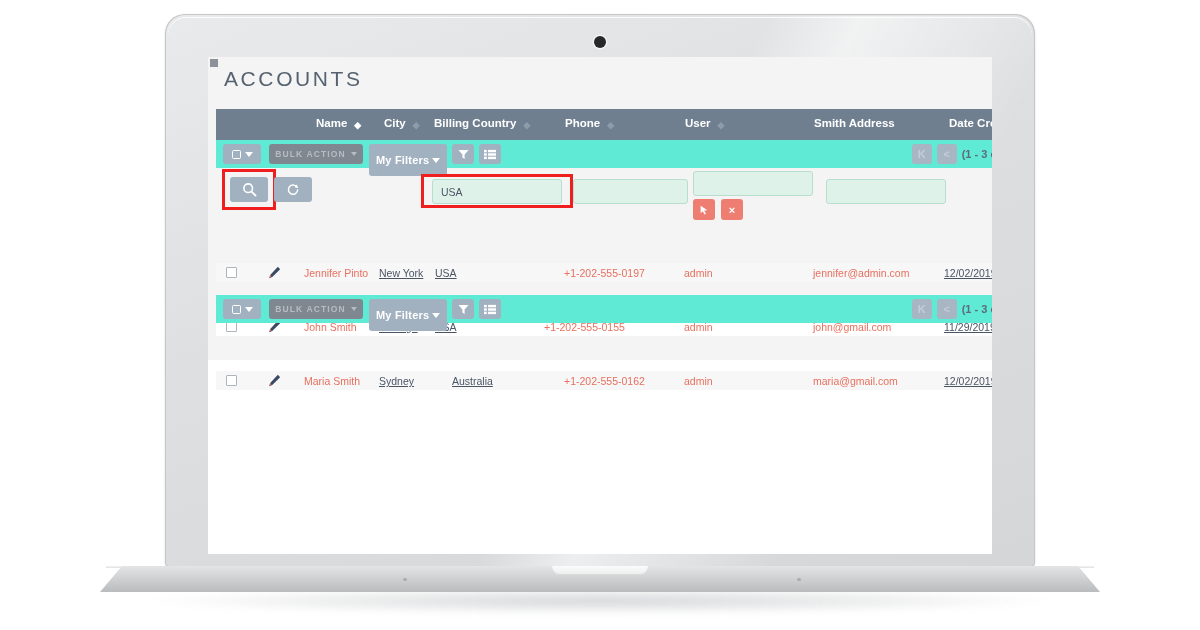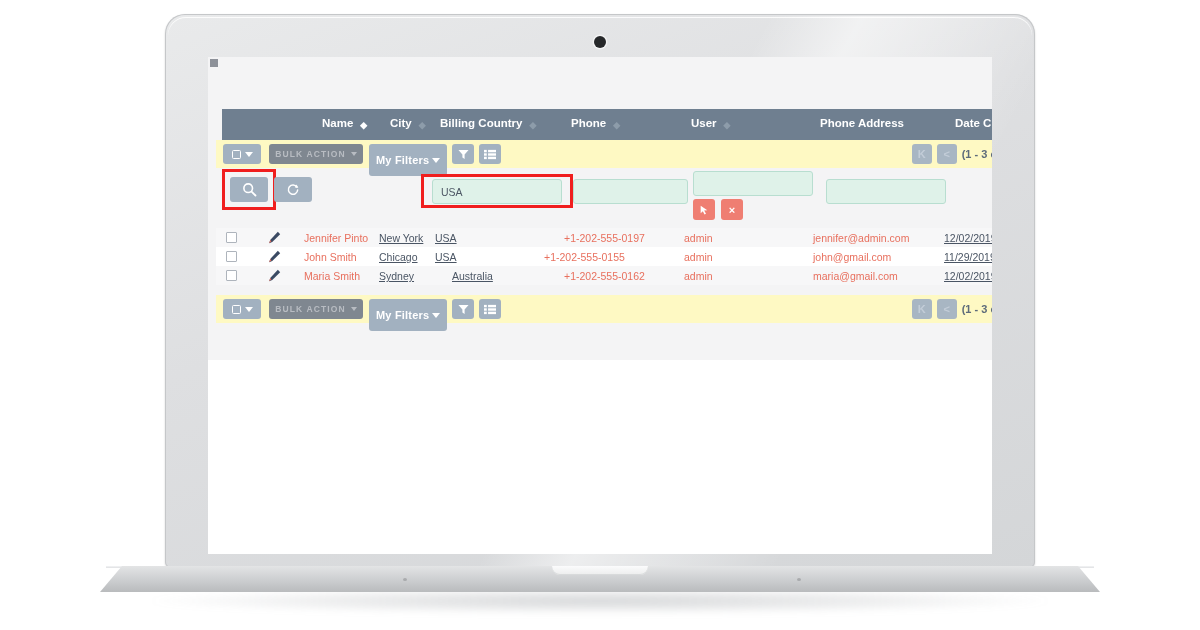--- a/index.html
+++ b/index.html
@@ -85,35 +85,34 @@
     font-size: 21px; letter-spacing: 2.6px; color: #56626f;
     font-weight: 400;
   }
 
   
   .col-header {
     position: absolute; left: 8px; top: 52px;
     width: 800px; height: 31px;
     background: #6f7f90;
     color: #ffffff;
-    margin-left: 6px;
   }
   .col-header .ch {
     position: absolute; top: 8px;
     font-size: 11.5px; font-weight: bold; white-space: nowrap;
   }
   .sortmark { display: inline-block; margin-left: 7px; position: relative; top: 1px; font-size: 9px; letter-spacing: -1px; }
   .sortmark.active { color: #ffffff; }
   .sortmark.idle { color: #8d9caa; }
 
   
   .toolbar {
     position: absolute; left: 8px;
     width: 800px; height: 28px;
-    background: #fef9c3;
+    background: #5eead4;
   }
   .toolbar.top { top: 83px; }
   .toolbar.bottom { top: 238px; }
 
   .tb-btn {
     position: absolute; top: 4px; height: 20px;
     border-radius: 3px;
     display: flex; align-items: center; justify-content: center;
     color: #ffffff; font-size: 10.5px; font-weight: bold;
     background: #a2b1c0;
@@ -158,21 +157,21 @@
 
   .mini-btn {
     position: absolute; width: 22px; height: 21px;
     background: #ef7e72; border-radius: 3px;
     display: flex; align-items: center; justify-content: center;
     color: #ffffff; font-size: 11px; font-weight: bold;
   }
 
   
   .rows { position: absolute; left: 8px; top: 171px; width: 800px; }
-  .row { position: relative; height: 19px; width: 800px; font-size: 10.5px; }
+  .row { position: relative; height: 19px; width: 800px; font-size: 10.5px; margin-top: 35px; }
   .row.alt { background: #f7f7f8; }
   .row.plain { background: #ffffff; }
   .cell { position: absolute; top: 4px; white-space: nowrap; }
   .cell.dark { color: #4a5564; text-decoration: underline; }
   .cell.link { color: #e8705e; }
   .cell.link.u { text-decoration-style: dotted; }
   .rowcb { position: absolute; left: 10px; top: 4px; width: 11px; height: 11px; border: 1px solid #aeb4bc; background: #fff; border-radius: 1px; }
   .pencil { position: absolute; left: 52px; top: 3px; width: 13px; height: 13px; }
 
   .app-white { position: absolute; left: 0; top: 303px; width: 784px; height: 194px; background: #ffffff; }
@@ -191,38 +190,39 @@
   <div class="camera"></div>
 
   <div class="screen">
     <div class="app">
 
       <div class="app-panel"></div>
       <div class="panel-divider"></div>
       <div class="app-white"></div>
       <div class="corner-marker"></div>
 
+      <div class="page-title">ACCOUNTS</div>
 
       <div class="col-header">
         <div class="ch" style="left:100px">
           <span>Name</span><span class="sortmark active">◆</span>
         </div>
         <div class="ch" style="left:168px">
           <span>City</span><span class="sortmark idle">◆</span>
         </div>
         <div class="ch" style="left:218px">
           <span>Billing Country</span><span class="sortmark idle">◆</span>
         </div>
         <div class="ch" style="left:349px">
           <span>Phone</span><span class="sortmark idle">◆</span>
         </div>
         <div class="ch" style="left:469px">
           <span>User</span><span class="sortmark idle">◆</span>
         </div>
-        <div class="ch" style="left:598px">Phone Address</div>
+        <div class="ch" style="left:598px">Smith Address</div>
         <div class="ch" style="left:733px">Date Creat</div>
       </div>
 
       <div class="toolbar top">
         <div class="tb-btn select">
           <span class="cb-glyph"></span>
           <span class="caret"></span>
         </div>
         <div class="tb-btn bulk">
           <span>BULK ACTION</span>

